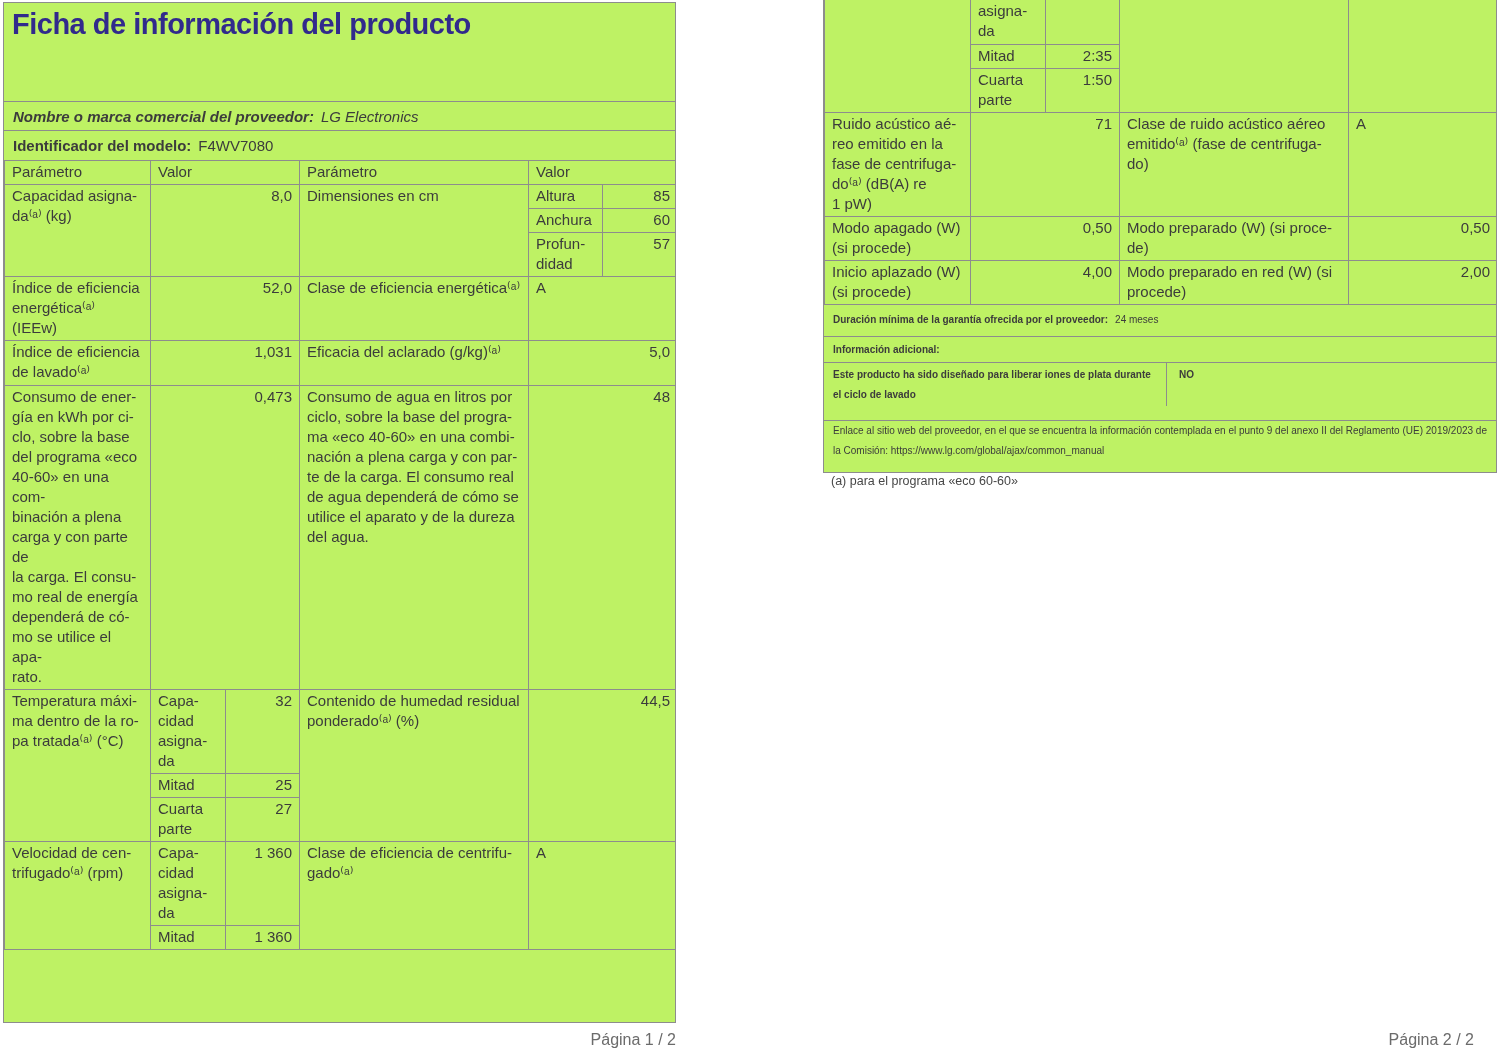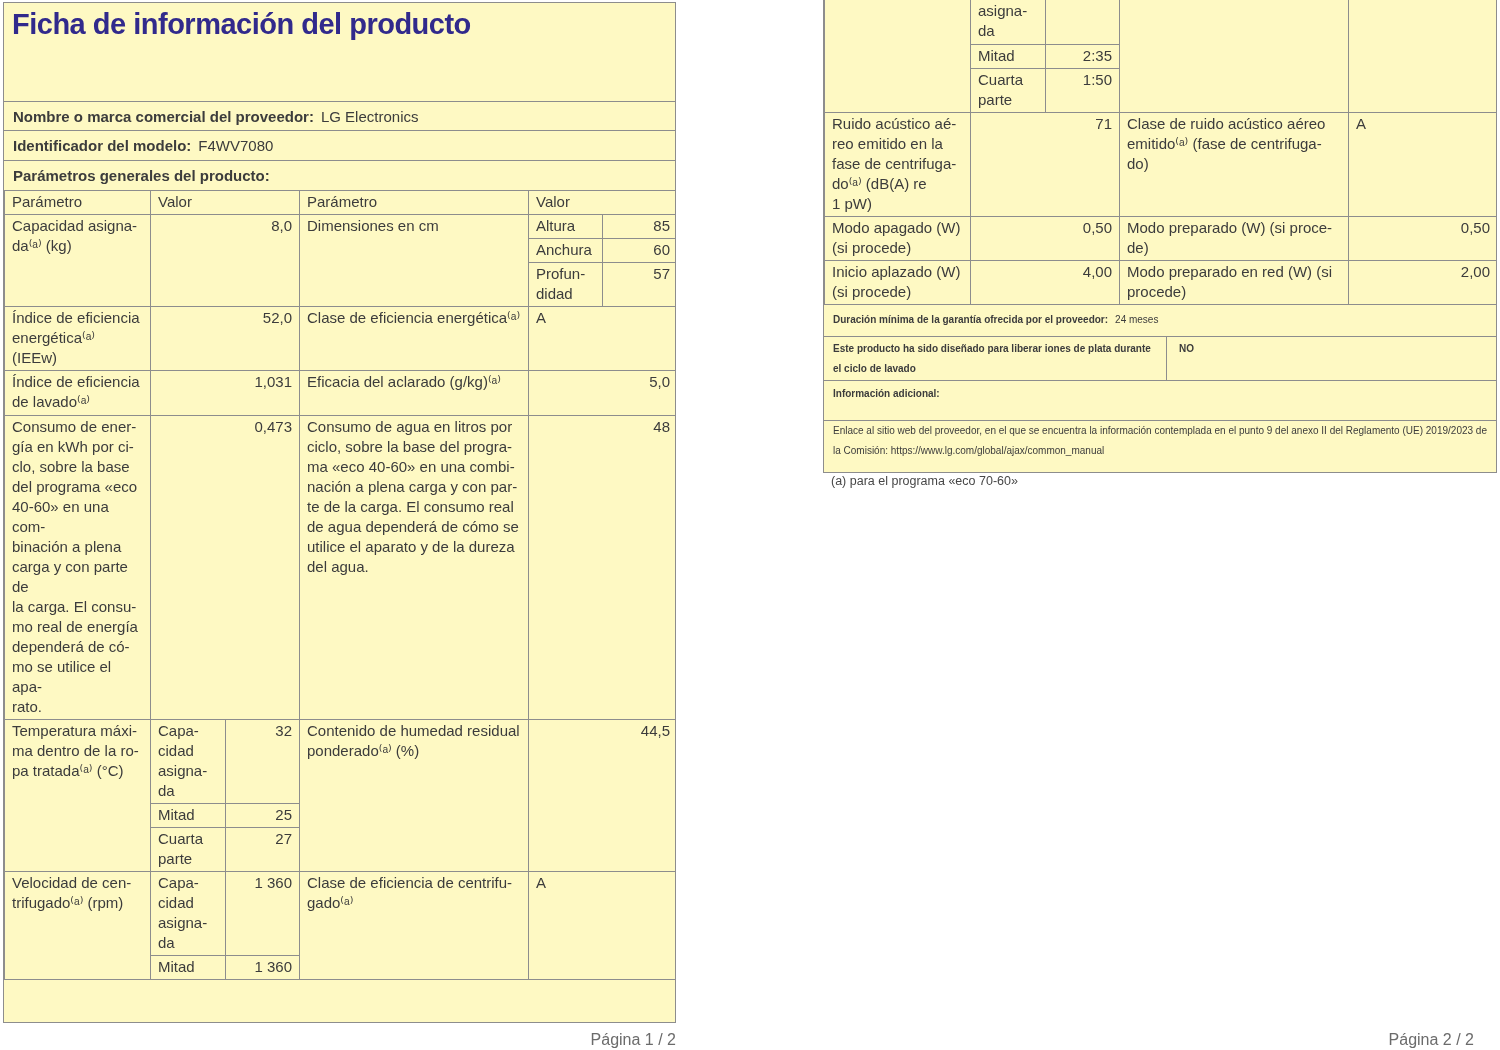--- a/index.html
+++ b/index.html
@@ -5,21 +5,21 @@
   * { box-sizing: border-box; }
   html, body { margin: 0; padding: 0; }
   body {
     width: 1500px; height: 1050px;
     position: relative;
     background: #ffffff;
     font-family: "Liberation Sans", "DejaVu Sans", sans-serif;
     color: #3c3c3c;
     overflow: hidden;
   }
-  .page { position: absolute; background: #fef9c3; }
+  .page { position: absolute; background: #bef264; }
   #page1 {
     left: 3px; top: 2px; width: 673px; height: 1021px;
     border: 1px solid #8d8d8d;
     overflow: hidden;
   }
   #page2 {
     left: 823px; top: 0; width: 674px; height: 473px;
     border: 1px solid #8d8d8d; border-top: none;
     overflow: hidden;
   }
@@ -31,21 +31,21 @@
   .reg {
     margin: 5px 9px 0 9px; font-size: 15px; line-height: 21px;
     text-align: justify; color: #3c3c3c;
   }
   .inforow {
     border-top: 1px solid #8d8d8d;
     padding: 4px 9px 0 9px;
     font-size: 15px; line-height: 21px;
     overflow: hidden;
   }
-  .h29 { height: 29px; }
+  .h29 { height: 29px; font-style: italic; }
   .h51 { height: 51px; }
   .h30 { height: 30px; }
   .b { font-weight: bold; }
   .val { margin-left: 7px; }
   table {
     border-collapse: collapse; table-layout: fixed;
     width: 673px;
   }
   td {
     border: 1px solid #8d8d8d;
@@ -99,23 +99,20 @@
 
   <div class="inforow h29">
     <span class="b">Nombre o marca comercial del proveedor:</span><span class="val">LG Electronics</span>
   </div>
 
 
   <div class="inforow h30">
     <span class="b">Identificador del modelo:</span><span class="val">F4WV7080</span>
   </div>
 
-  <div class="inforow h30">
-    <span class="b">Parámetros generales del producto:</span>
-  </div>
 
   <table>
     <colgroup>
         <col style="width:146px">
         <col style="width:75px">
         <col style="width:74px">
         <col style="width:229px">
         <col style="width:74px">
         <col style="width:75px">
       </colgroup>
@@ -283,26 +280,26 @@
 procede)</td>
       <td colspan="2" class="num">2,00</td>
     </tr>
   </tbody>
     </table>
 
   <div class="wide-row no-topline" id="garantia-row">
     <span class="b">Duración mínima de la garantía ofrecida por el proveedor:</span><span class="val">24 meses</span>
   </div>
 
+  <div class="wide-row b" id="info-adicional-row">Información adicional:</div>
+
   <div class="wide-row" id="iones-row">
     <div class="iones-label">Este producto ha sido diseñado para liberar iones de plata durante el ciclo de lavado</div>
     <div class="iones-value">NO</div>
   </div>
 
-  <div class="wide-row b" id="info-adicional-row">Información adicional:</div>
-
   <div class="wide-row" id="enlace-row">Enlace al sitio web del proveedor, en el que se encuentra la información contemplada en el punto 9 del anexo II del Reglamento (UE) 2019/2023 de la Comisión:  https://www.lg.com/global/ajax/common_manual</div>
 
 </div>
 
-<div class="footnote">(a) para el programa «eco 70-60»</div>
+<div class="footnote">(a) para el programa «eco 60-60»</div>
 
 <div class="pagefoot" id="pf2">Página 2 / 2</div>
 
 </body></html>

